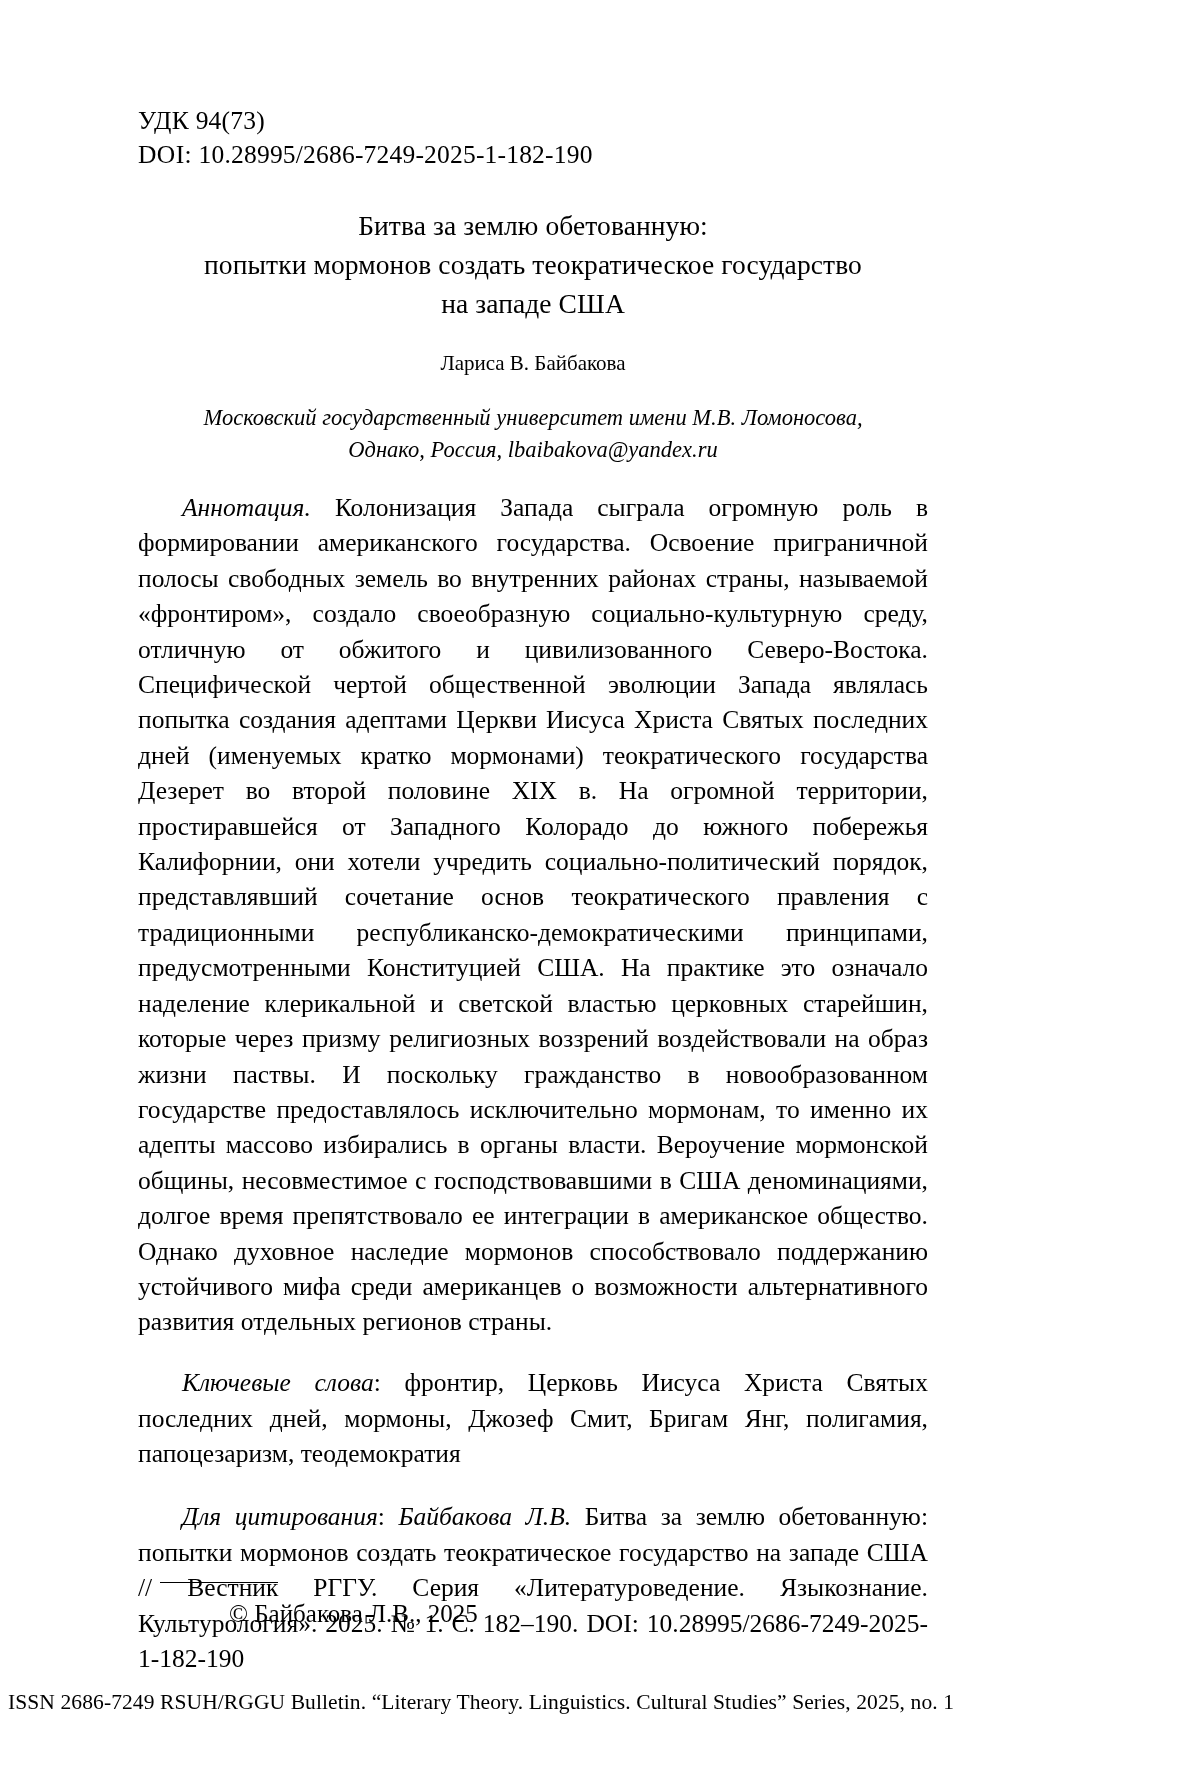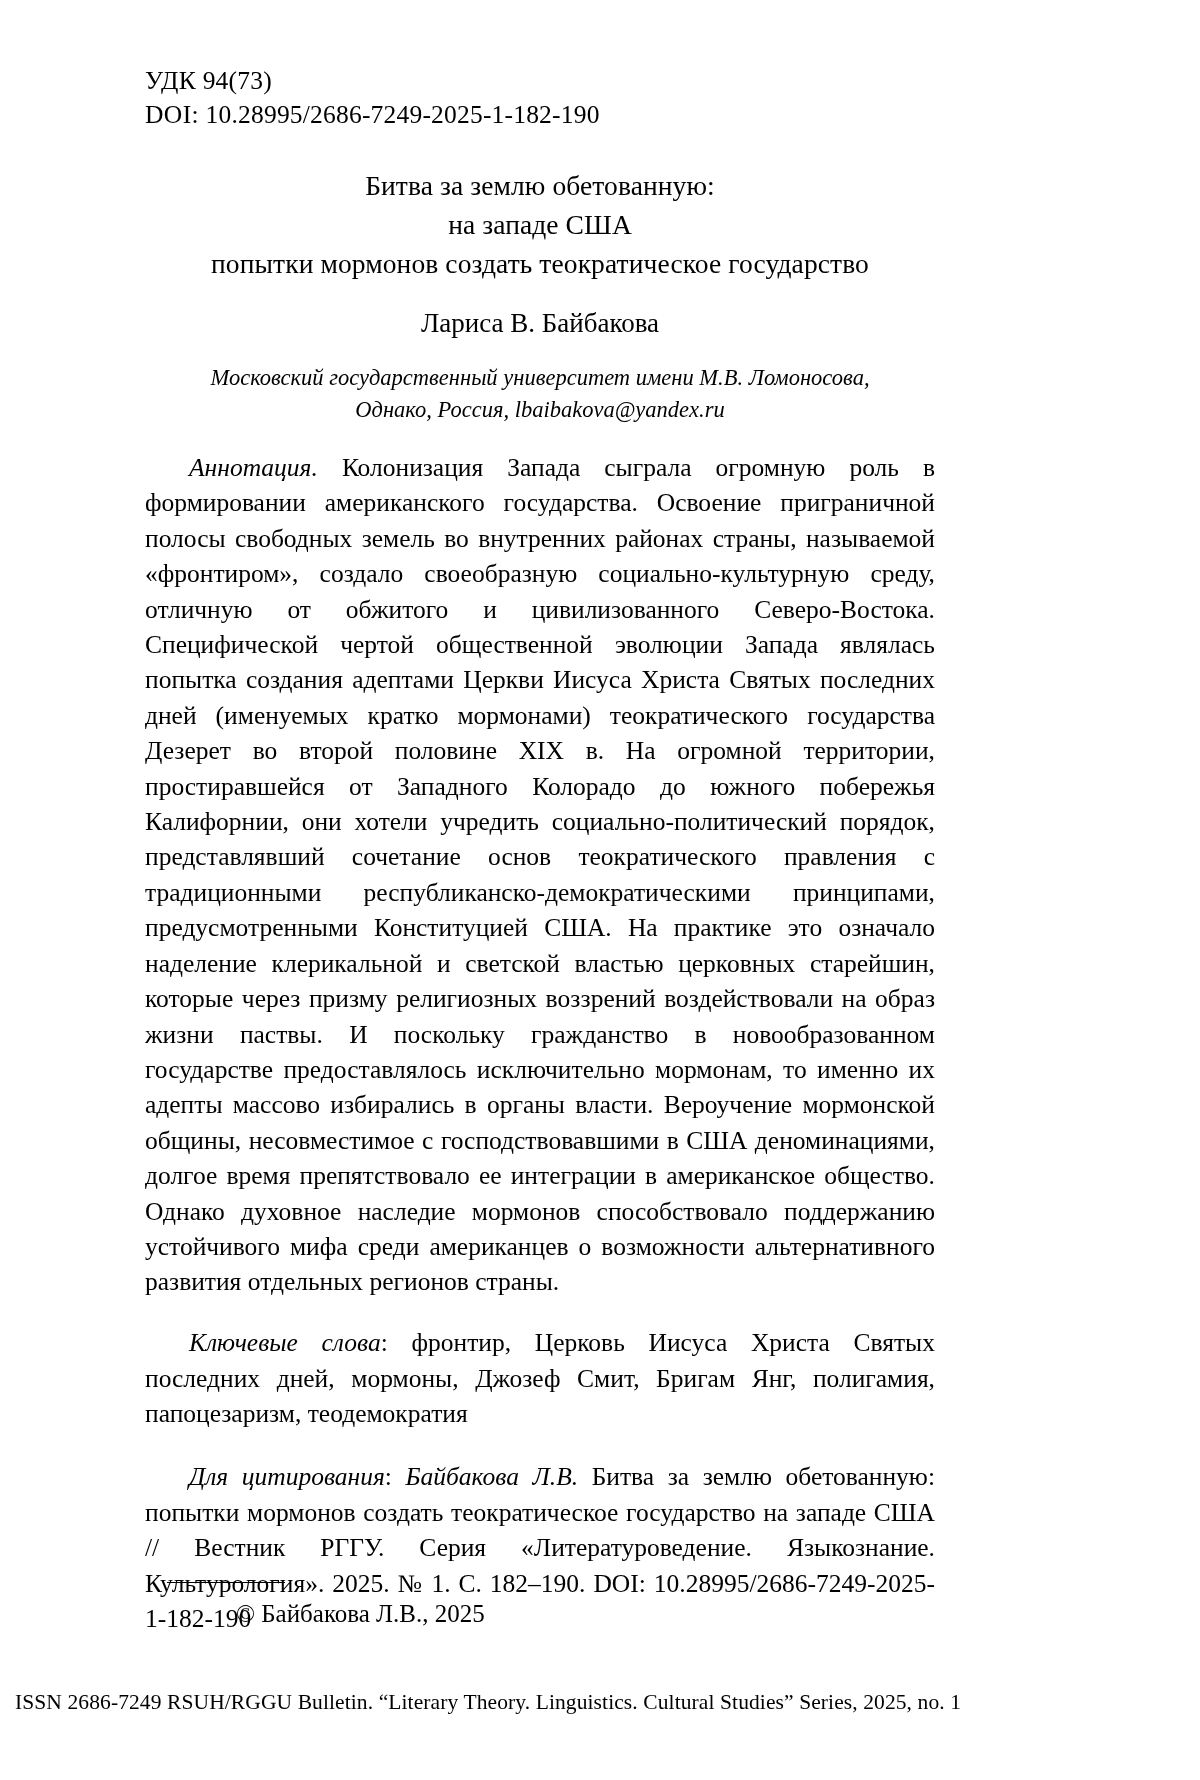--- a/index.html
+++ b/index.html
@@ -10,26 +10,26 @@
   body {
     width: 1200px;
     height: 1780px;
     font-family: "Liberation Serif", "DejaVu Serif", serif;
     color: #000000;
     position: relative;
     overflow: hidden;
   }
   .page {
     position: absolute;
-    left: 15px;
+    left: 8px;
     top: 0;
     width: 1050px;
     height: 1780px;
     box-sizing: border-box;
-    padding: 64px 130px 0 130px;
+    padding: 104px 130px 0 130px;
   }
   .meta-line {
     font-size: 25.5px;
     line-height: 34px;
     letter-spacing: 0.2px;
   }
   .meta-line .label {
     letter-spacing: 0.4px;
   }
   .title-block {
@@ -37,21 +37,21 @@
     text-align: center;
   }
   .title-line {
     font-size: 27.5px;
     line-height: 39px;
     letter-spacing: 0.1px;
   }
   .author {
     margin-top: 22px;
     text-align: center;
-    font-size: 27px;
+    font-size: 21px;
     line-height: 36px;
   }
   .affiliation {
     margin-top: 21px;
     text-align: center;
     font-style: italic;
     font-size: 22.5px;
     line-height: 32px;
   }
   .abstract {
@@ -124,22 +124,22 @@
     <span class="label">УДК</span>
     <span>94(73)</span>
   </div>
   <div class="meta-line">
     <span class="label">DOI:</span>
     <span>10.28995/2686-7249-2025-1-182-190</span>
   </div>
 
   <div class="title-block">
     <div class="title-line">Битва за землю обетованную:</div>
+    <div class="title-line">попытки мормонов создать теократическое государство</div>
     <div class="title-line">на западе США</div>
-    <div class="title-line">попытки мормонов создать теократическое государство</div>
   </div>
 
   <div class="author">Лариса В. Байбакова</div>
 
   <div class="affiliation">
     <div>Московский государственный университет имени М.В. Ломоносова,</div>
     <div>Однако, Россия, lbaibakova@yandex.ru</div>
   </div>
 
   <p class="abstract">

